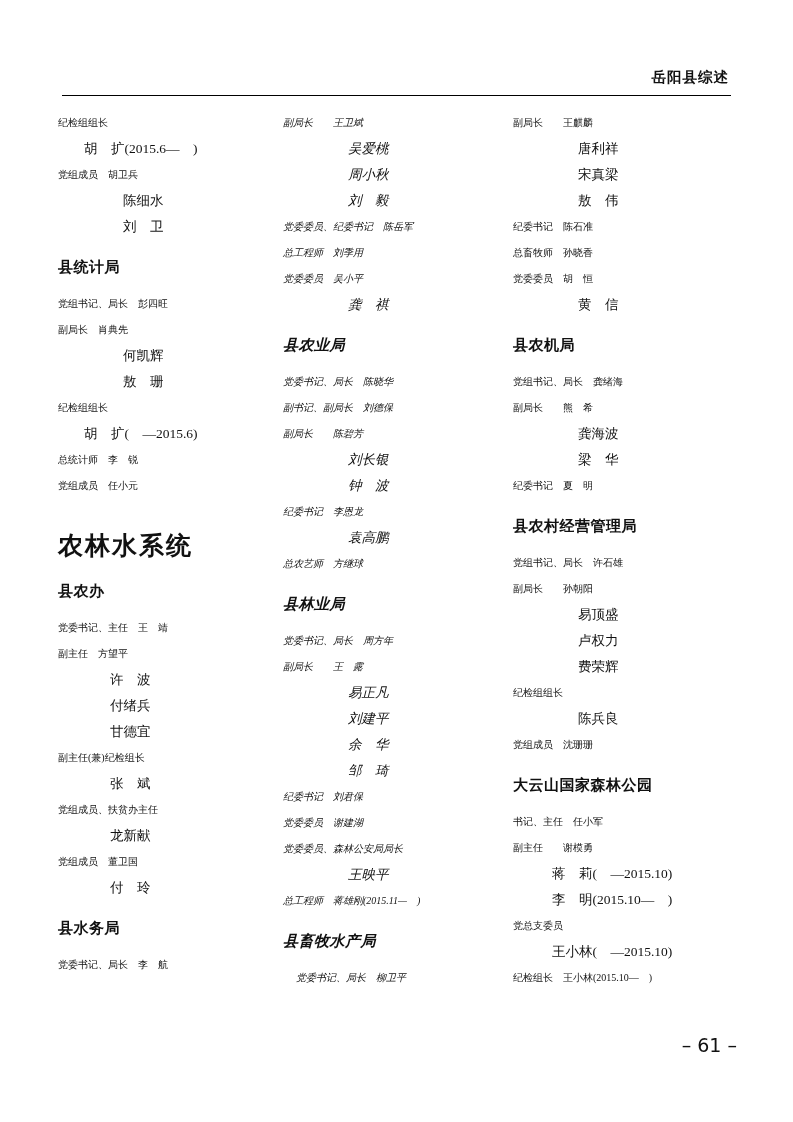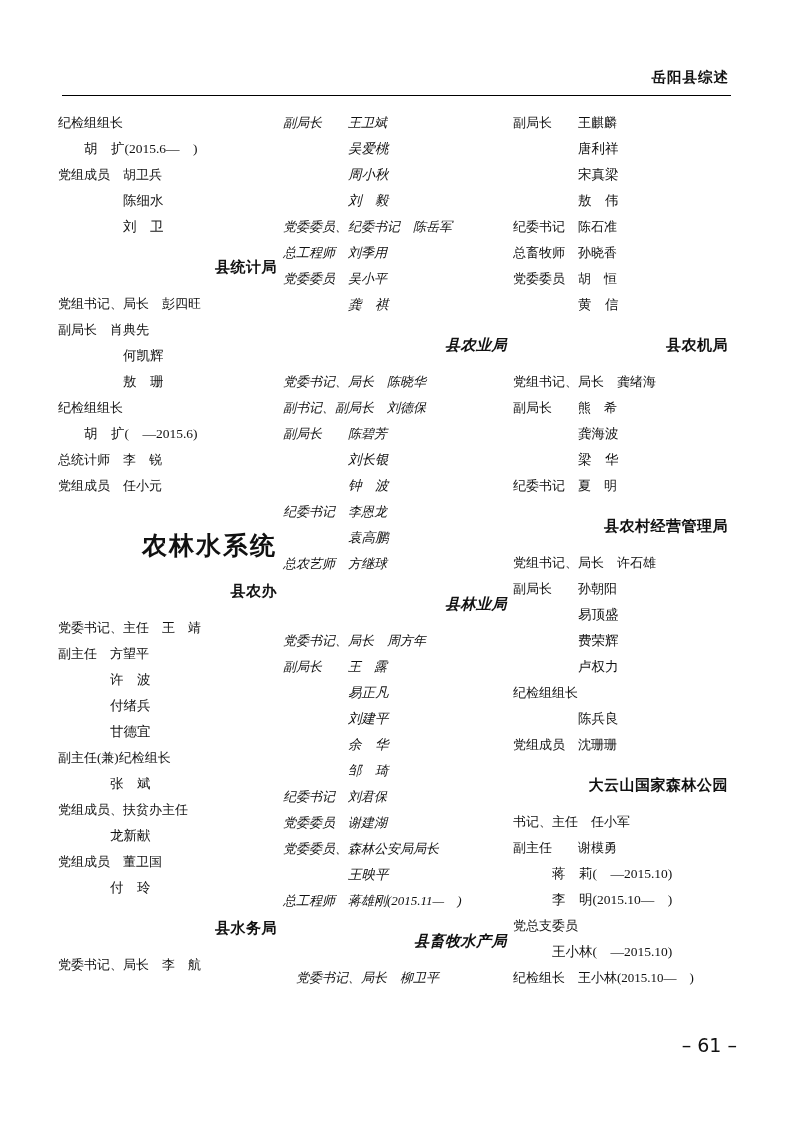--- a/index.html
+++ b/index.html
@@ -50,34 +50,34 @@
   .col {
     width: 225px;
     padding-right: 6px;
     box-sizing: border-box;
   }
   .col.c2 { width: 230px; font-style: italic; }
   .col.c3 { width: 221px; }
 
   
   .sec-title {
-    text-align: right;
+    text-align: left;
     font-weight: bold;
     font-size: 15px;
     font-family: "DejaVu Sans", "Liberation Sans", sans-serif;
     margin: 18px 0 14px 0;
     letter-spacing: 0.5px;
   }
   .sec-title.big {
     font-size: 25px;
     letter-spacing: 2px;
     margin: 30px 0 20px 0;
   }
   .entry {
-    font-size: 13px;
+    font-size: 10px;
     line-height: 26px;
     white-space: nowrap;
   }
   .entry .role {
     display: inline-block;
   }
   .entry .name {
     display: inline-block;
   }
   
@@ -209,22 +209,22 @@
       <div class="entry"><span class="role">副局长</span>　　<span class="name">熊　希</span></div>
       <div class="cont sp-5"><span class="name">龚海波</span></div>
       <div class="cont sp-5"><span class="name">梁　华</span></div>
       <div class="entry"><span class="role">纪委书记</span>　<span class="name">夏　明</span></div>
 
       <div class="sec-title">县农村经营管理局</div>
 
       <div class="entry"><span class="role">党组书记、局长</span>　<span class="name">许石雄</span></div>
       <div class="entry"><span class="role">副局长</span>　　<span class="name">孙朝阳</span></div>
       <div class="cont sp-5"><span class="name">易顶盛</span></div>
+      <div class="cont sp-5"><span class="name">卢权力</span></div>
       <div class="cont sp-5"><span class="name">费荣辉</span></div>
-      <div class="cont sp-5"><span class="name">卢权力</span></div>
       <div class="entry"><span class="role">纪检组组长</span></div>
       <div class="cont sp-5"><span class="name">陈兵良</span></div>
       <div class="entry"><span class="role">党组成员</span>　<span class="name">沈珊珊</span></div>
 
       <div class="sec-title">大云山国家森林公园</div>
 
       <div class="entry"><span class="role">书记、主任</span>　<span class="name">任小军</span></div>
       <div class="entry"><span class="role">副主任</span>　　<span class="name">谢模勇</span></div>
       <div class="cont sp-3"><span class="name">蒋　莉(　—2015.10)</span></div>
       <div class="cont sp-3"><span class="name">李　明(2015.10—　)</span></div>

